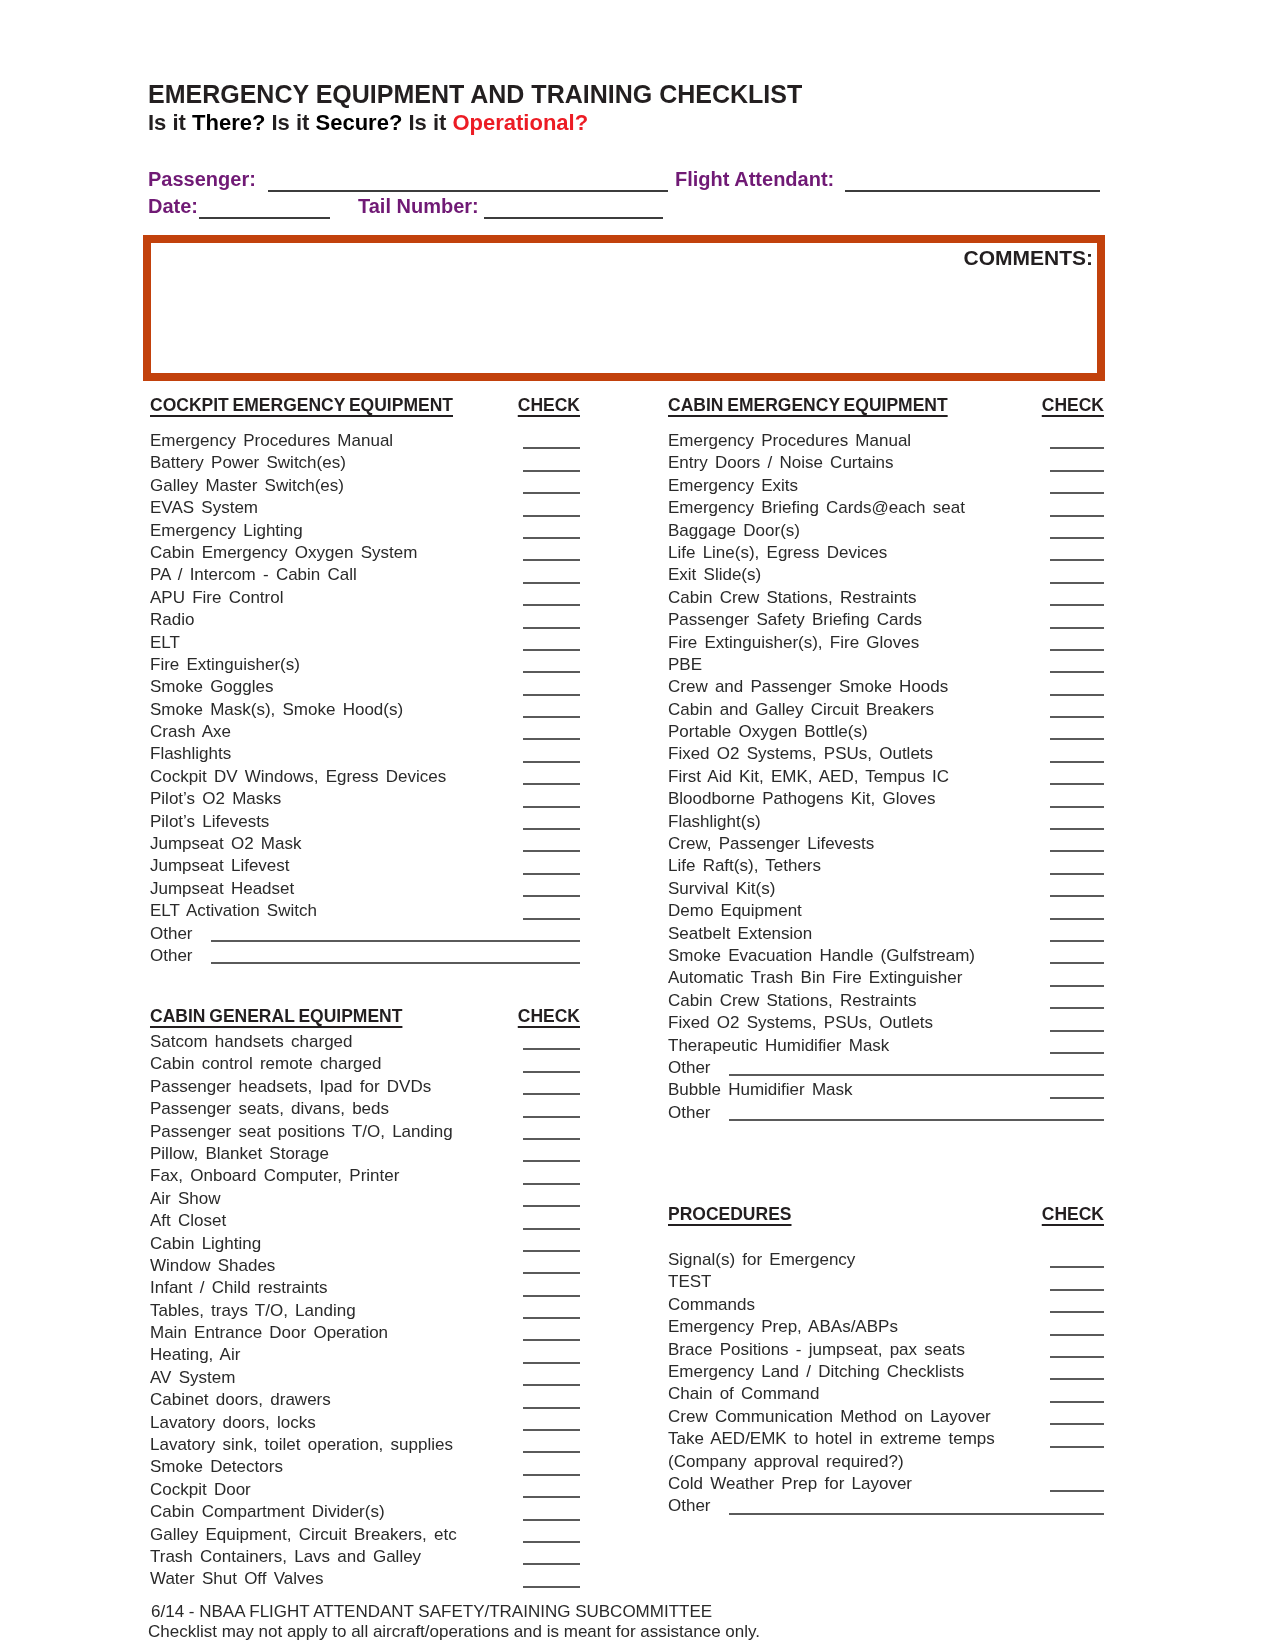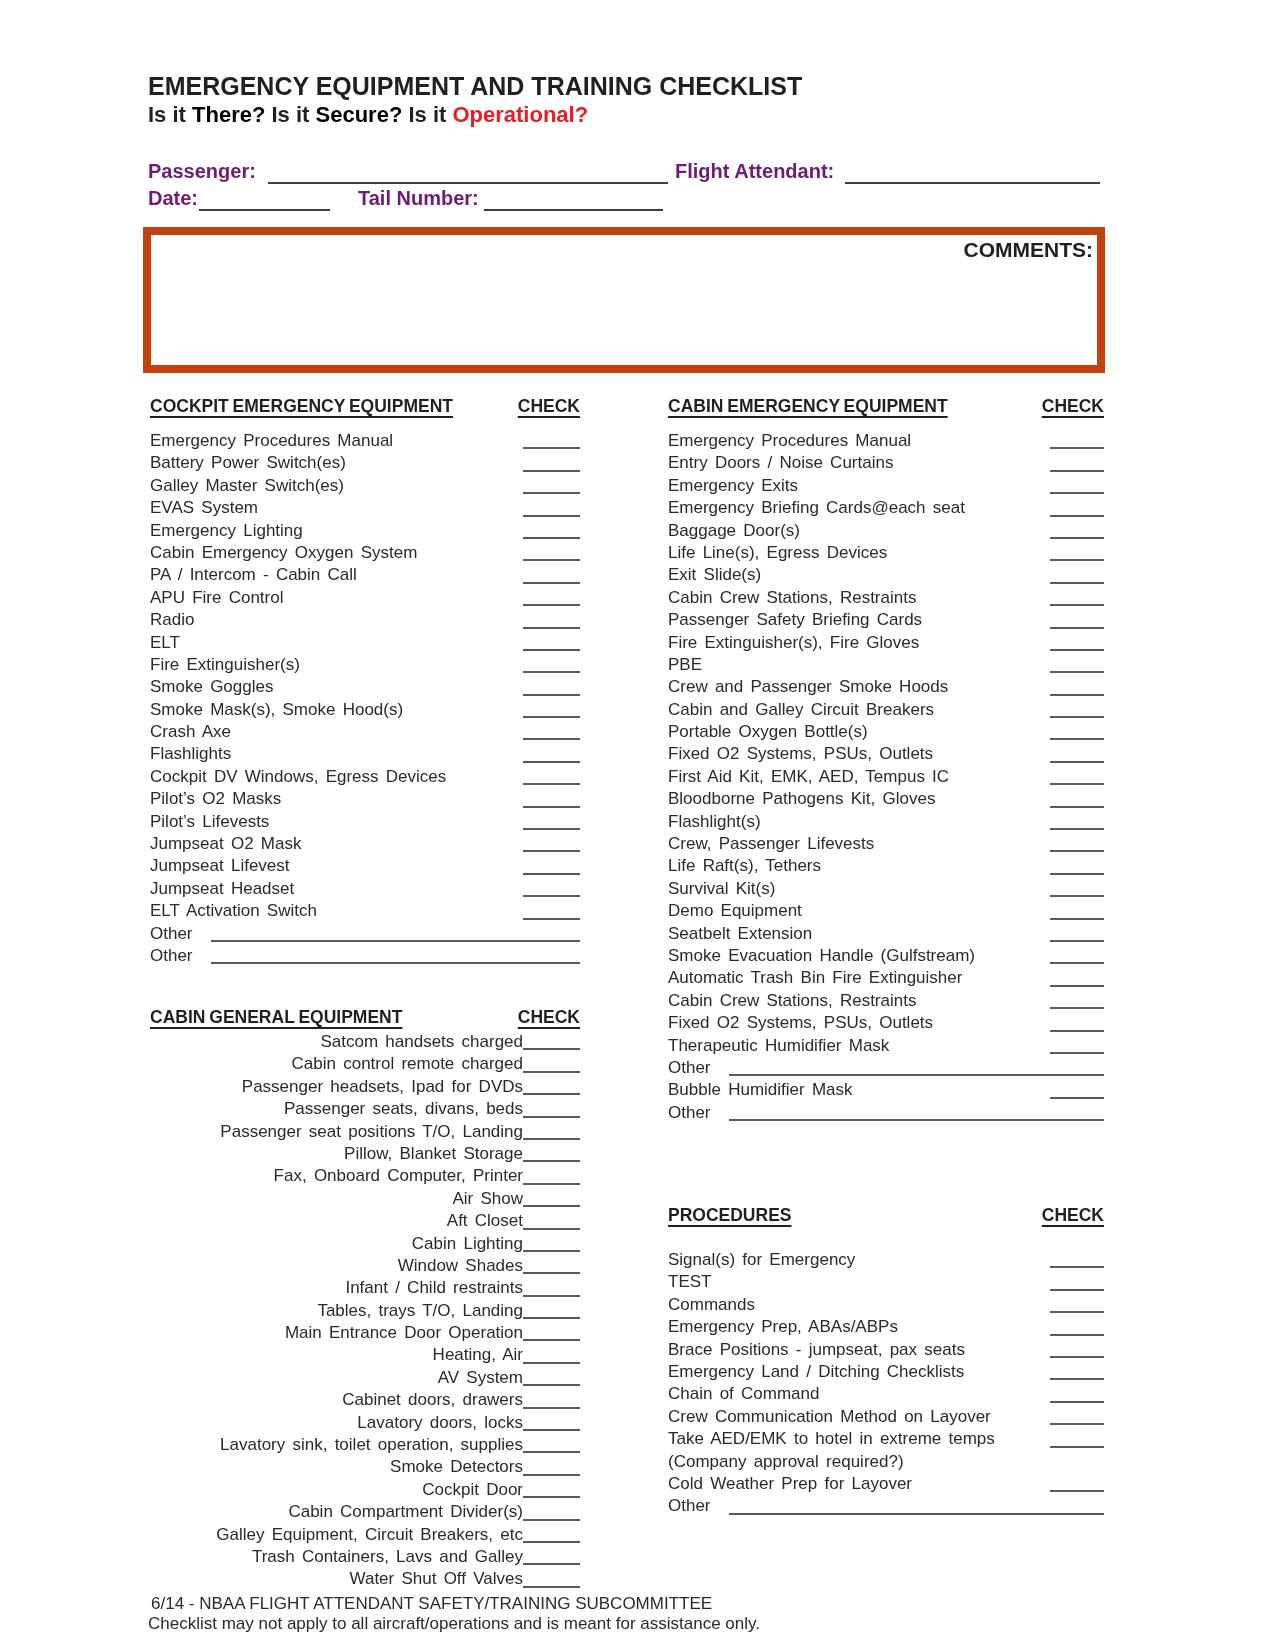--- a/index.html
+++ b/index.html
@@ -5,21 +5,21 @@
   html,body{margin:0;padding:0;background:#ffffff;}
   #page{
     position:relative;
     width:1275px;
     height:1651px;
     background:#ffffff;
     font-family:"Liberation Sans", sans-serif;
     color:#1f1f1f;
     overflow:hidden;
   }
-  .abs{position:absolute;}
+  .abs{position:absolute;margin-top:8px;}
 
   
   .doc-title{
     font-size:25px;
     font-weight:bold;
     letter-spacing:0px;
     color:#231f20;
     white-space:pre;
   }
   .doc-subtitle{
@@ -53,36 +53,36 @@
     font-weight:bold;
     color:#231f20;
     padding:3px 4px;
   }
 
   
   .section{position:absolute;}
   .sec-head{
     display:flex;
     justify-content:space-between;
-    align-items:center;
+    align-items:flex-end;
     height:20px;
   }
   .sec-title,.sec-check{
     font-size:17.5px;
     font-weight:bold;
     color:#231f20;
     white-space:nowrap;
     word-spacing:-1px;
     text-decoration:underline;
     text-decoration-thickness:2px;
     text-underline-offset:4px;
   }
   .rows{display:block;}
   .rows.gap-big{margin-top:14px;}
-  .rows.gap-small{margin-top:4px;text-align:right;}
+  .rows.gap-small{margin-top:4px;}
   .rows.gap-mid{margin-top:24px;}
   .row{
     display:flex;
     align-items:flex-end;
     height:22.4px;
   }
   .row .lbl{
     flex:1 1 auto;
     font-size:17px;
     line-height:22.4px;

